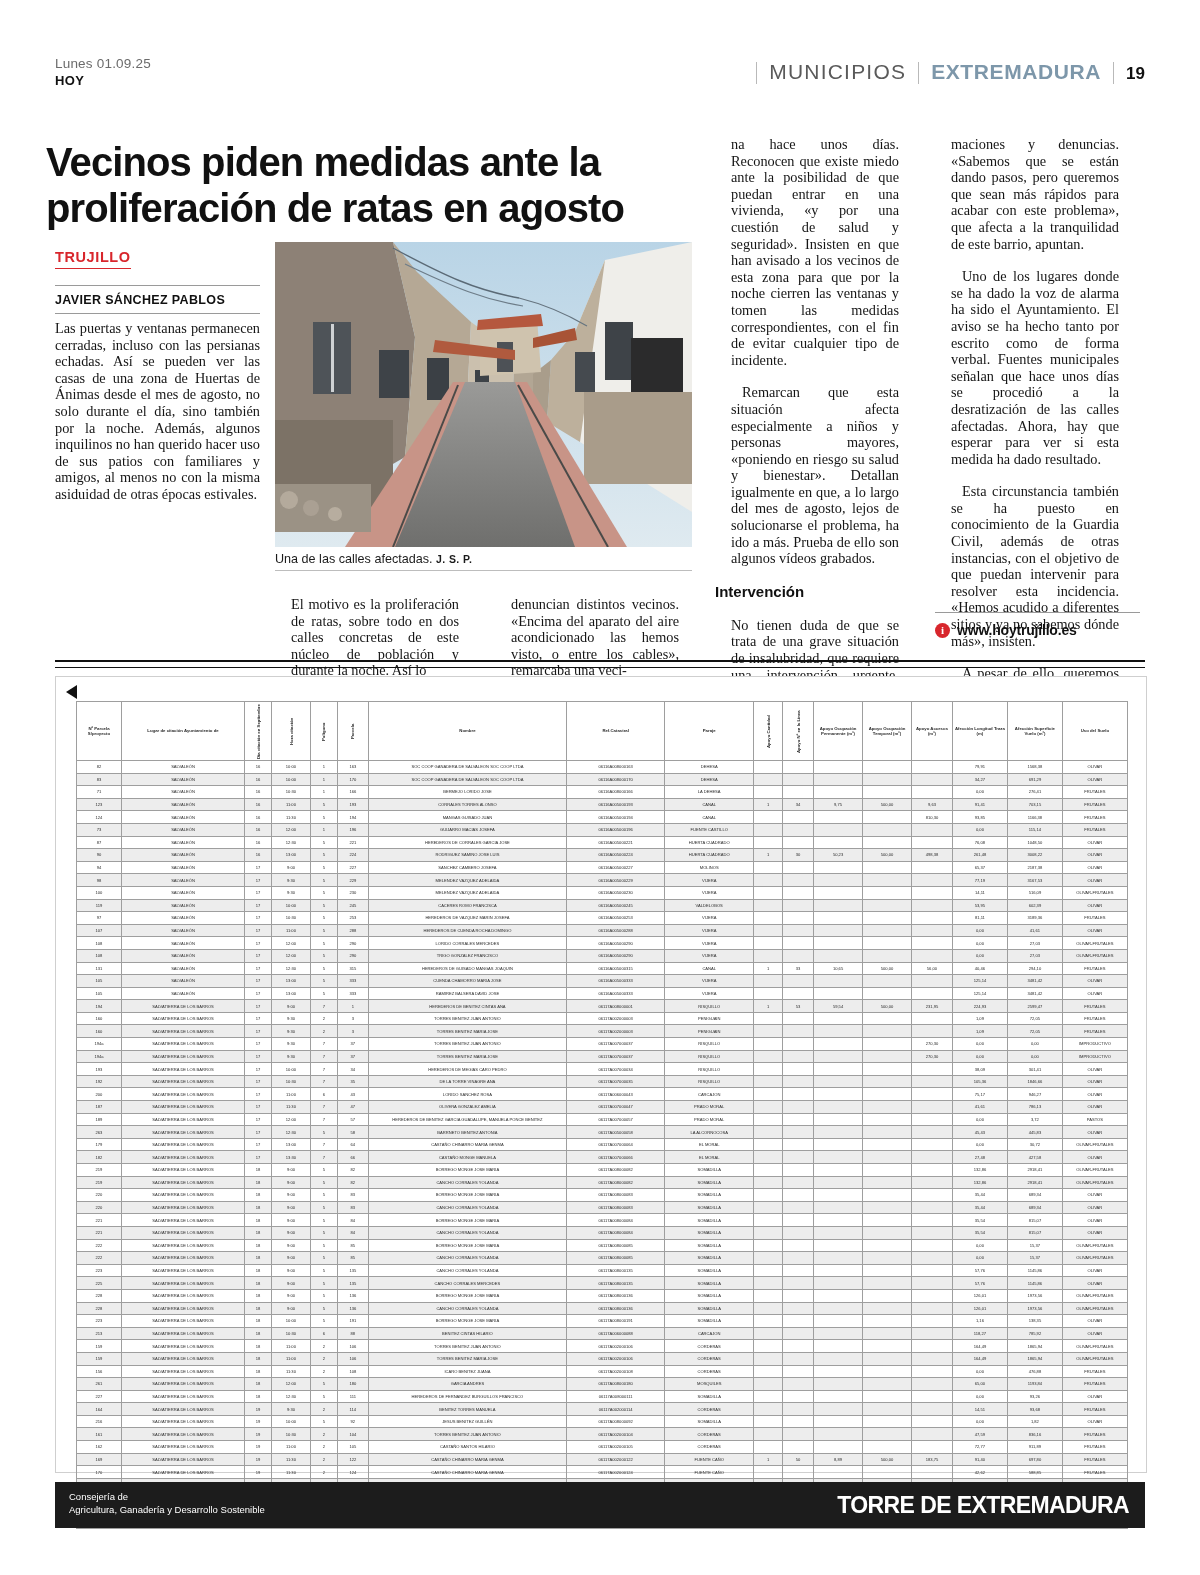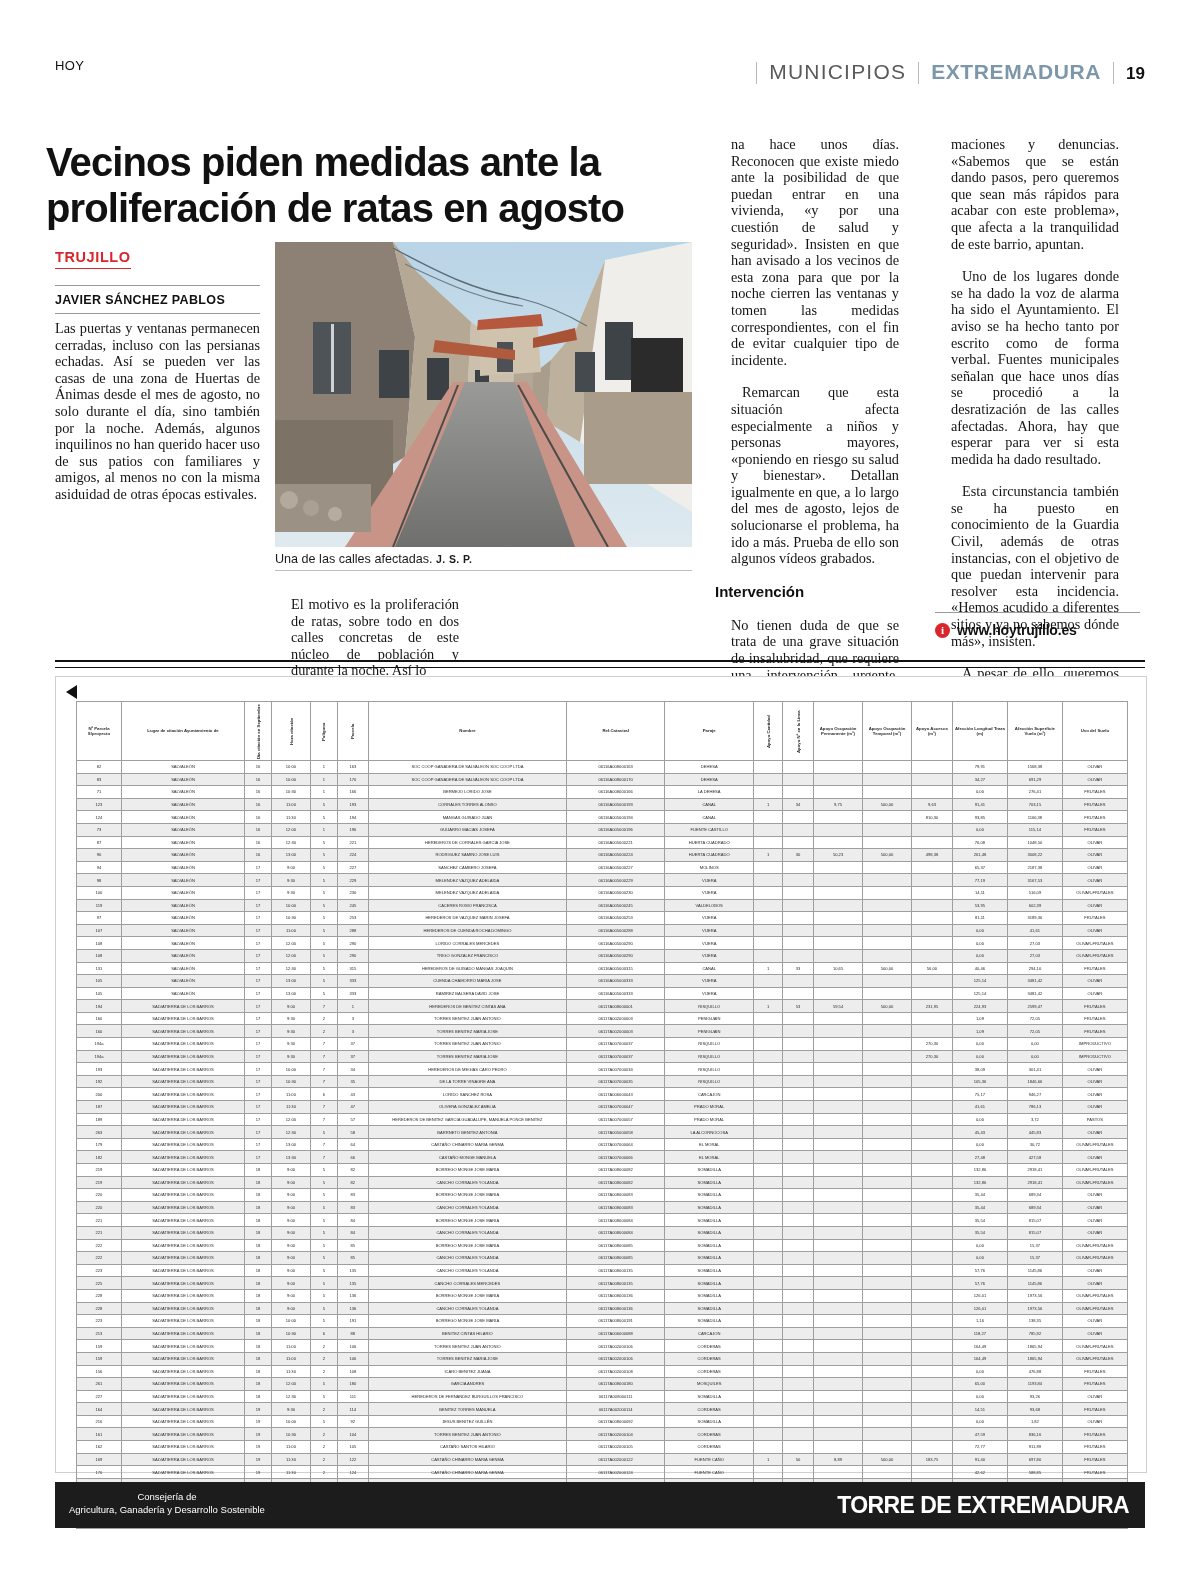--- a/index.html
+++ b/index.html
@@ -3,21 +3,21 @@
 <meta charset="utf-8">
 <style>
   html,body{margin:0;padding:0;background:#ffffff;}
   body{width:1200px;height:1575px;font-family:"Liberation Sans",sans-serif;color:#1a1a1a;position:relative;overflow:hidden;}
 
   .page{position:absolute;left:0;top:0;width:1200px;height:1575px;background:#fff;}
 
   
   .masthead{position:absolute;left:55px;top:56px;width:1090px;height:40px;}
   .mh-date{font-size:13.5px;color:#6b6b6b;letter-spacing:.2px;line-height:15px;}
-  .mh-brand{font-size:13px;font-weight:normal;color:#111;letter-spacing:.4px;margin-top:2px;}
+  .mh-brand{font-size:13px;font-weight:bold;color:#111;letter-spacing:.4px;margin-top:2px;}
   .mh-right{position:absolute;right:0;top:4px;display:flex;align-items:flex-end;gap:12px;}
   .mh-sep{display:inline-block;width:1px;height:22px;background:#b9b9b9;}
   .mh-sec{font-size:21px;color:#5a5a5a;letter-spacing:1.2px;font-weight:300;}
   .mh-sec2{font-size:21px;color:#7d97aa;letter-spacing:.6px;font-weight:bold;}
   .mh-page{font-size:17px;font-weight:bold;color:#111;}
 
   
   .headline{position:absolute;left:46px;top:112px;width:640px;
             font-size:40px;line-height:46px;font-weight:bold;letter-spacing:-.9px;color:#111;}
 
@@ -75,30 +75,31 @@
        overflow:hidden;white-space:nowrap;}
   table.boe-tbl th{font-weight:bold;height:56px;font-size:4.3px;line-height:5.4px;
        white-space:normal;padding:1px;}
   table.boe-tbl th.vert{writing-mode:vertical-rl;transform:rotate(180deg);
        height:56px;font-size:4.3px;}
   table.boe-tbl td.nm{font-size:4.1px;}
   tr.alt td{background:#ededed;}
 
   
   .banner{position:absolute;left:55px;top:1482px;width:1090px;height:46px;background:#1c1c1c;}
-  .bn-left{position:absolute;left:14px;top:9px;color:#fff;font-size:9.5px;line-height:12.5px;text-align:center;}
+  .bn-left{position:absolute;left:14px;top:9px;color:#fff;font-size:9.5px;line-height:12.5px;}
   .bn-right{position:absolute;right:16px;top:10px;color:#fff;font-size:23px;
             font-weight:bold;letter-spacing:-.6px;}
 </style>
 </head>
 <body>
 
 <div class="page">
 
   <div class="masthead">
+    <div class="mh-date">Lunes 01.09.25</div>
     <div class="mh-brand">HOY</div>
     <div class="mh-right">
       <span class="mh-sep"></span>
       <span class="mh-sec">MUNICIPIOS</span>
       <span class="mh-sep"></span>
       <span class="mh-sec2">EXTREMADURA</span>
       <span class="mh-sep"></span>
       <span class="mh-page">19</span>
     </div>
   </div>
@@ -173,20 +174,23 @@
   <div class="caption">
     <span>Una de las calles afectadas.</span>
     <b>J. S. P.</b>
   </div>
   <div class="cap-rule"></div>
 
   <div class="col col2">
     <p class="first">El motivo es la proliferación de ratas, sobre todo en dos calles concretas de este núcleo de población y durante la noche. Así lo</p>
   </div>
 
+  <div class="col col3">
+    <p class="first">denuncian distintos vecinos. «Encima del aparato del aire acondicionado las hemos visto, o entre los cables», remarcaba una veci-</p>
+  </div>
 
   <div class="col col4">
     <p class="first">na hace unos días. Reconocen que existe miedo ante la posibilidad de que puedan entrar en una vivienda, «y por una cuestión de salud y seguridad». Insisten en que han avisado a los vecinos de esta zona para que por la noche cierren las ventanas y tomen las medidas correspondientes, con el fin de evitar cualquier tipo de incidente.</p>
     <p>Remarcan que esta situación afecta especialmente a niños y personas mayores, «poniendo en riesgo su salud y bienestar». Detallan igualmente en que, a lo largo del mes de agosto, lejos de solucionarse el problema, ha ido a más. Prueba de ello son algunos vídeos grabados.</p>
     <div class="subhead">Intervención</div>
     <p class="first">No tienen duda de que se trata de una grave situación de insalubridad, que requiere una intervención urgente, con diferentes medidas para erradicar la proliferación de ratas. Con el fin de buscar soluciones, han acudido a diferentes estamentos, explicándoles la problemática. De este modo, se han presentado recla-</p>
   </div>
 
   <div class="col col5">
     <p class="first">maciones y denuncias. «Sabemos que se están dando pasos, pero queremos que sean más rápidos para acabar con este problema», que afecta a la tranquilidad de este barrio, apuntan.</p>

